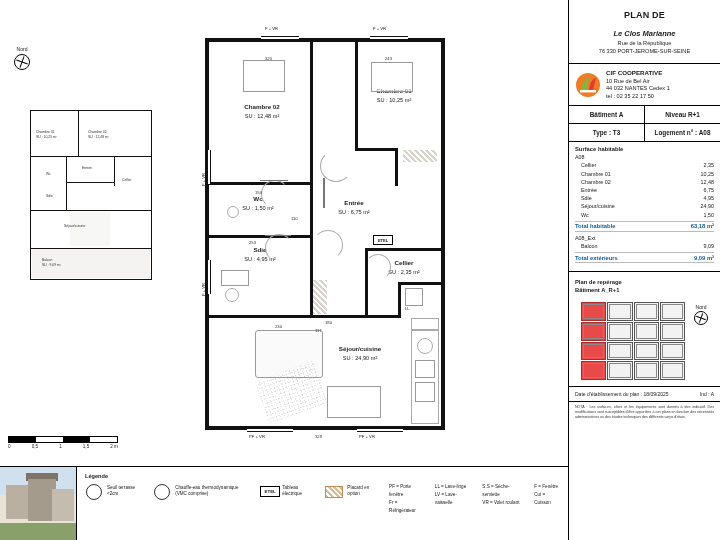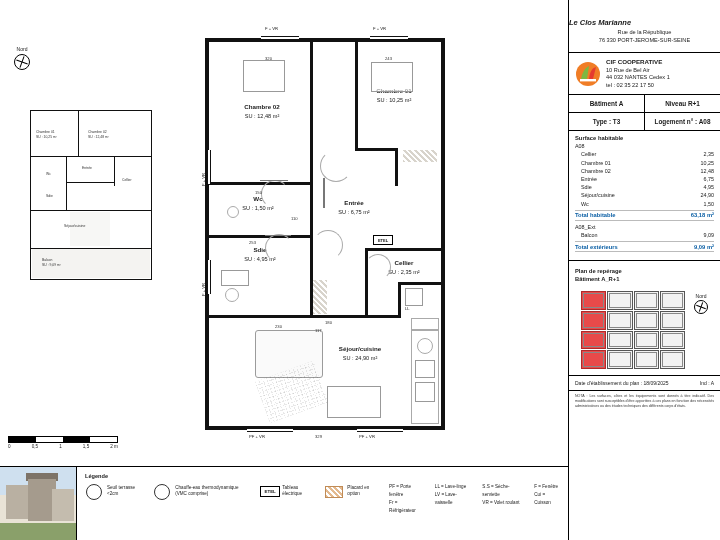--- a/index.html
+++ b/index.html
@@ -16,21 +16,21 @@
   .right-panel{
     position:absolute;left:568px;top:0;width:152px;height:540px;
     border-left:1px solid #000;
     box-sizing:border-box;
   }
   .rp-title{
     text-align:center;font-weight:bold;font-size:9px;letter-spacing:.2px;
     padding:10px 4px 2px 4px;line-height:11px;
   }
   .rp-sub{
-    font-style:italic;font-weight:bold;font-size:7.5px;margin-top:6px;
+    text-align:center;font-style:italic;font-weight:bold;font-size:7.5px;margin-top:6px;
   }
   .rp-addr{
     text-align:center;font-size:5.6px;line-height:7.5px;margin-top:2px;color:#222;
   }
   .rule{border-top:1px solid #000;margin:0;}
   .coop{
     display:flex;align-items:center;gap:5px;padding:5px 5px 5px 6px;
   }
   .coop-logo{width:26px;height:26px;flex:0 0 26px;position:relative;}
   .coop-txt{font-size:5.6px;line-height:7.6px;}
@@ -350,20 +350,21 @@
         <div class="lg-abbr-col">
           <div class="lg-abbr">F = Fenêtre</div>
           <div class="lg-abbr">Cui = Cuisson</div>
         </div>
       </div>
     </div>
   </div>
 
   <div class="right-panel">
     <div class="rp-title">
+      <div>PLAN DE</div>
     </div>
     <div class="rp-sub">Le Clos Marianne</div>
     <div class="rp-addr">
       <div>Rue de la République</div>
       <div>76 330 PORT-JEROME-SUR-SEINE</div>
     </div>
 
     <div class="rule" style="margin-top:8px;"></div>
 
     <div class="coop">

